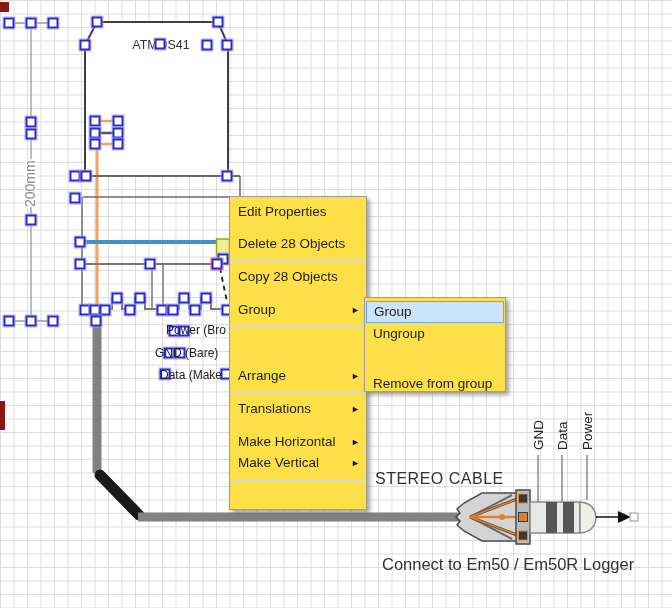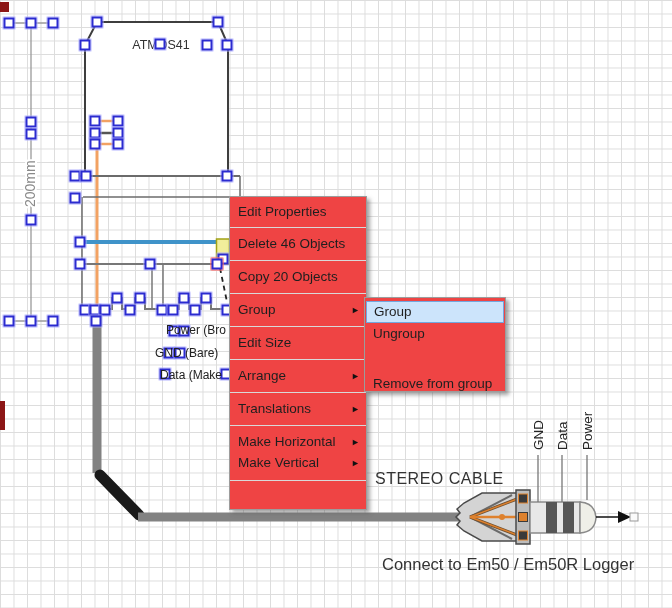--- a/index.html
+++ b/index.html
@@ -13,21 +13,21 @@
     background-size:13.5px 13.5px;
     cursor:default;
   }
   #scene{position:absolute;left:0;top:0;z-index:1;}
   .offscreen-mark{position:absolute;background:#8c1616;z-index:2;}
   .wire-label{
     position:absolute;z-index:3;font-size:12px;color:#222;white-space:nowrap;
   }
   
   .menu{
-    position:absolute;background:#ef4444;border:1px solid #9c9c9c;
+    position:absolute;background:#fde047;border:1px solid #9c9c9c;
     box-shadow:3px 3px 4px rgba(90,90,90,0.55);z-index:10;
   }
   #ctx-menu{left:229px;top:196px;width:136px;height:312px;}
   #group-submenu{left:364px;top:297px;width:140px;height:93px;z-index:11;}
   .menu-item{
     position:absolute;left:0;right:0;height:22px;line-height:22px;
     padding-left:8px;font-size:13.5px;color:#1f1f1f;white-space:nowrap;
   }
   .menu-sep{position:absolute;left:0;right:0;height:1px;background:#d9d9d9;}
   .submenu-arrow{
@@ -229,28 +229,27 @@
 <div class="offscreen-mark" style="left:0;top:2px;width:9px;height:10px;"></div>
 <div class="offscreen-mark" style="left:0;top:401px;width:5px;height:29px;"></div>
 
 <div class="wire-label" style="left:166px;top:323px;">Power (Bro</div>
 <div class="wire-label" style="left:155px;top:346px;">GND (Bare)</div>
 <div class="wire-label" style="left:160px;top:368px;">Data (Make</div>
 
 <div class="menu" id="ctx-menu">
   <div class="menu-item" style="top:4px">Edit Properties</div>
   <div class="menu-sep" style="top:30px"></div>
-  <div class="menu-item" style="top:36px">Delete 46 Objects</div>
+  <div class="menu-item" style="top:36px">Delete 28 Objects</div>
   <div class="menu-sep" style="top:63px"></div>
-  <div class="menu-item" style="top:69px">Copy 20 Objects</div>
+  <div class="menu-item" style="top:69px">Copy 28 Objects</div>
   <div class="menu-sep" style="top:96px"></div>
   <div class="menu-item" style="top:102px">Group</div>
   <span class="submenu-arrow" style="top:102px">►</span>
   <div class="menu-sep" style="top:129px"></div>
-  <div class="menu-item" style="top:135px">Edit Size</div>
   <div class="menu-sep" style="top:162px"></div>
   <div class="menu-item" style="top:168px">Arrange</div>
   <span class="submenu-arrow" style="top:168px">►</span>
   <div class="menu-sep" style="top:195px"></div>
   <div class="menu-item" style="top:201px">Translations</div>
   <span class="submenu-arrow" style="top:201px">►</span>
   <div class="menu-sep" style="top:228px"></div>
   <div class="menu-item" style="top:234px">Make Horizontal</div>
   <span class="submenu-arrow" style="top:234px">►</span>
   <div class="menu-item" style="top:255px">Make Vertical</div>

